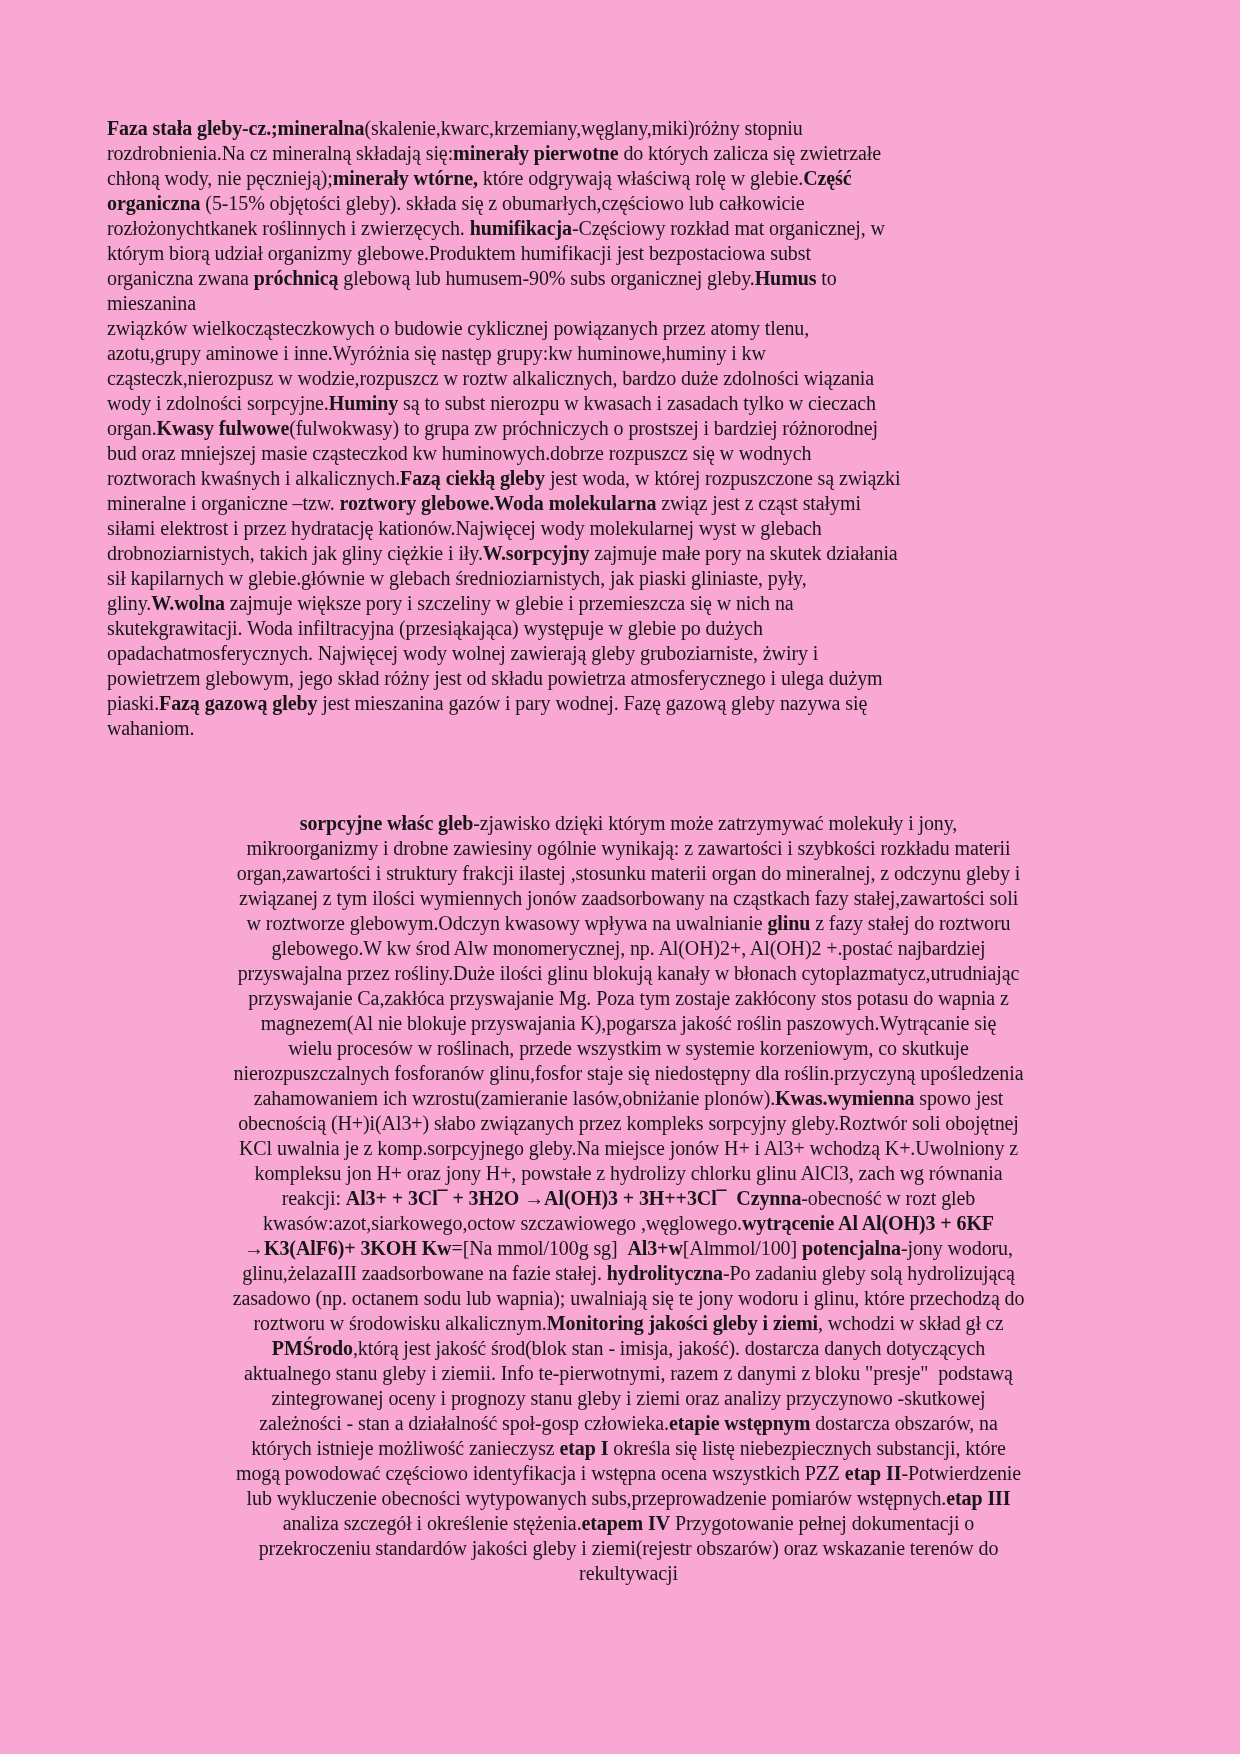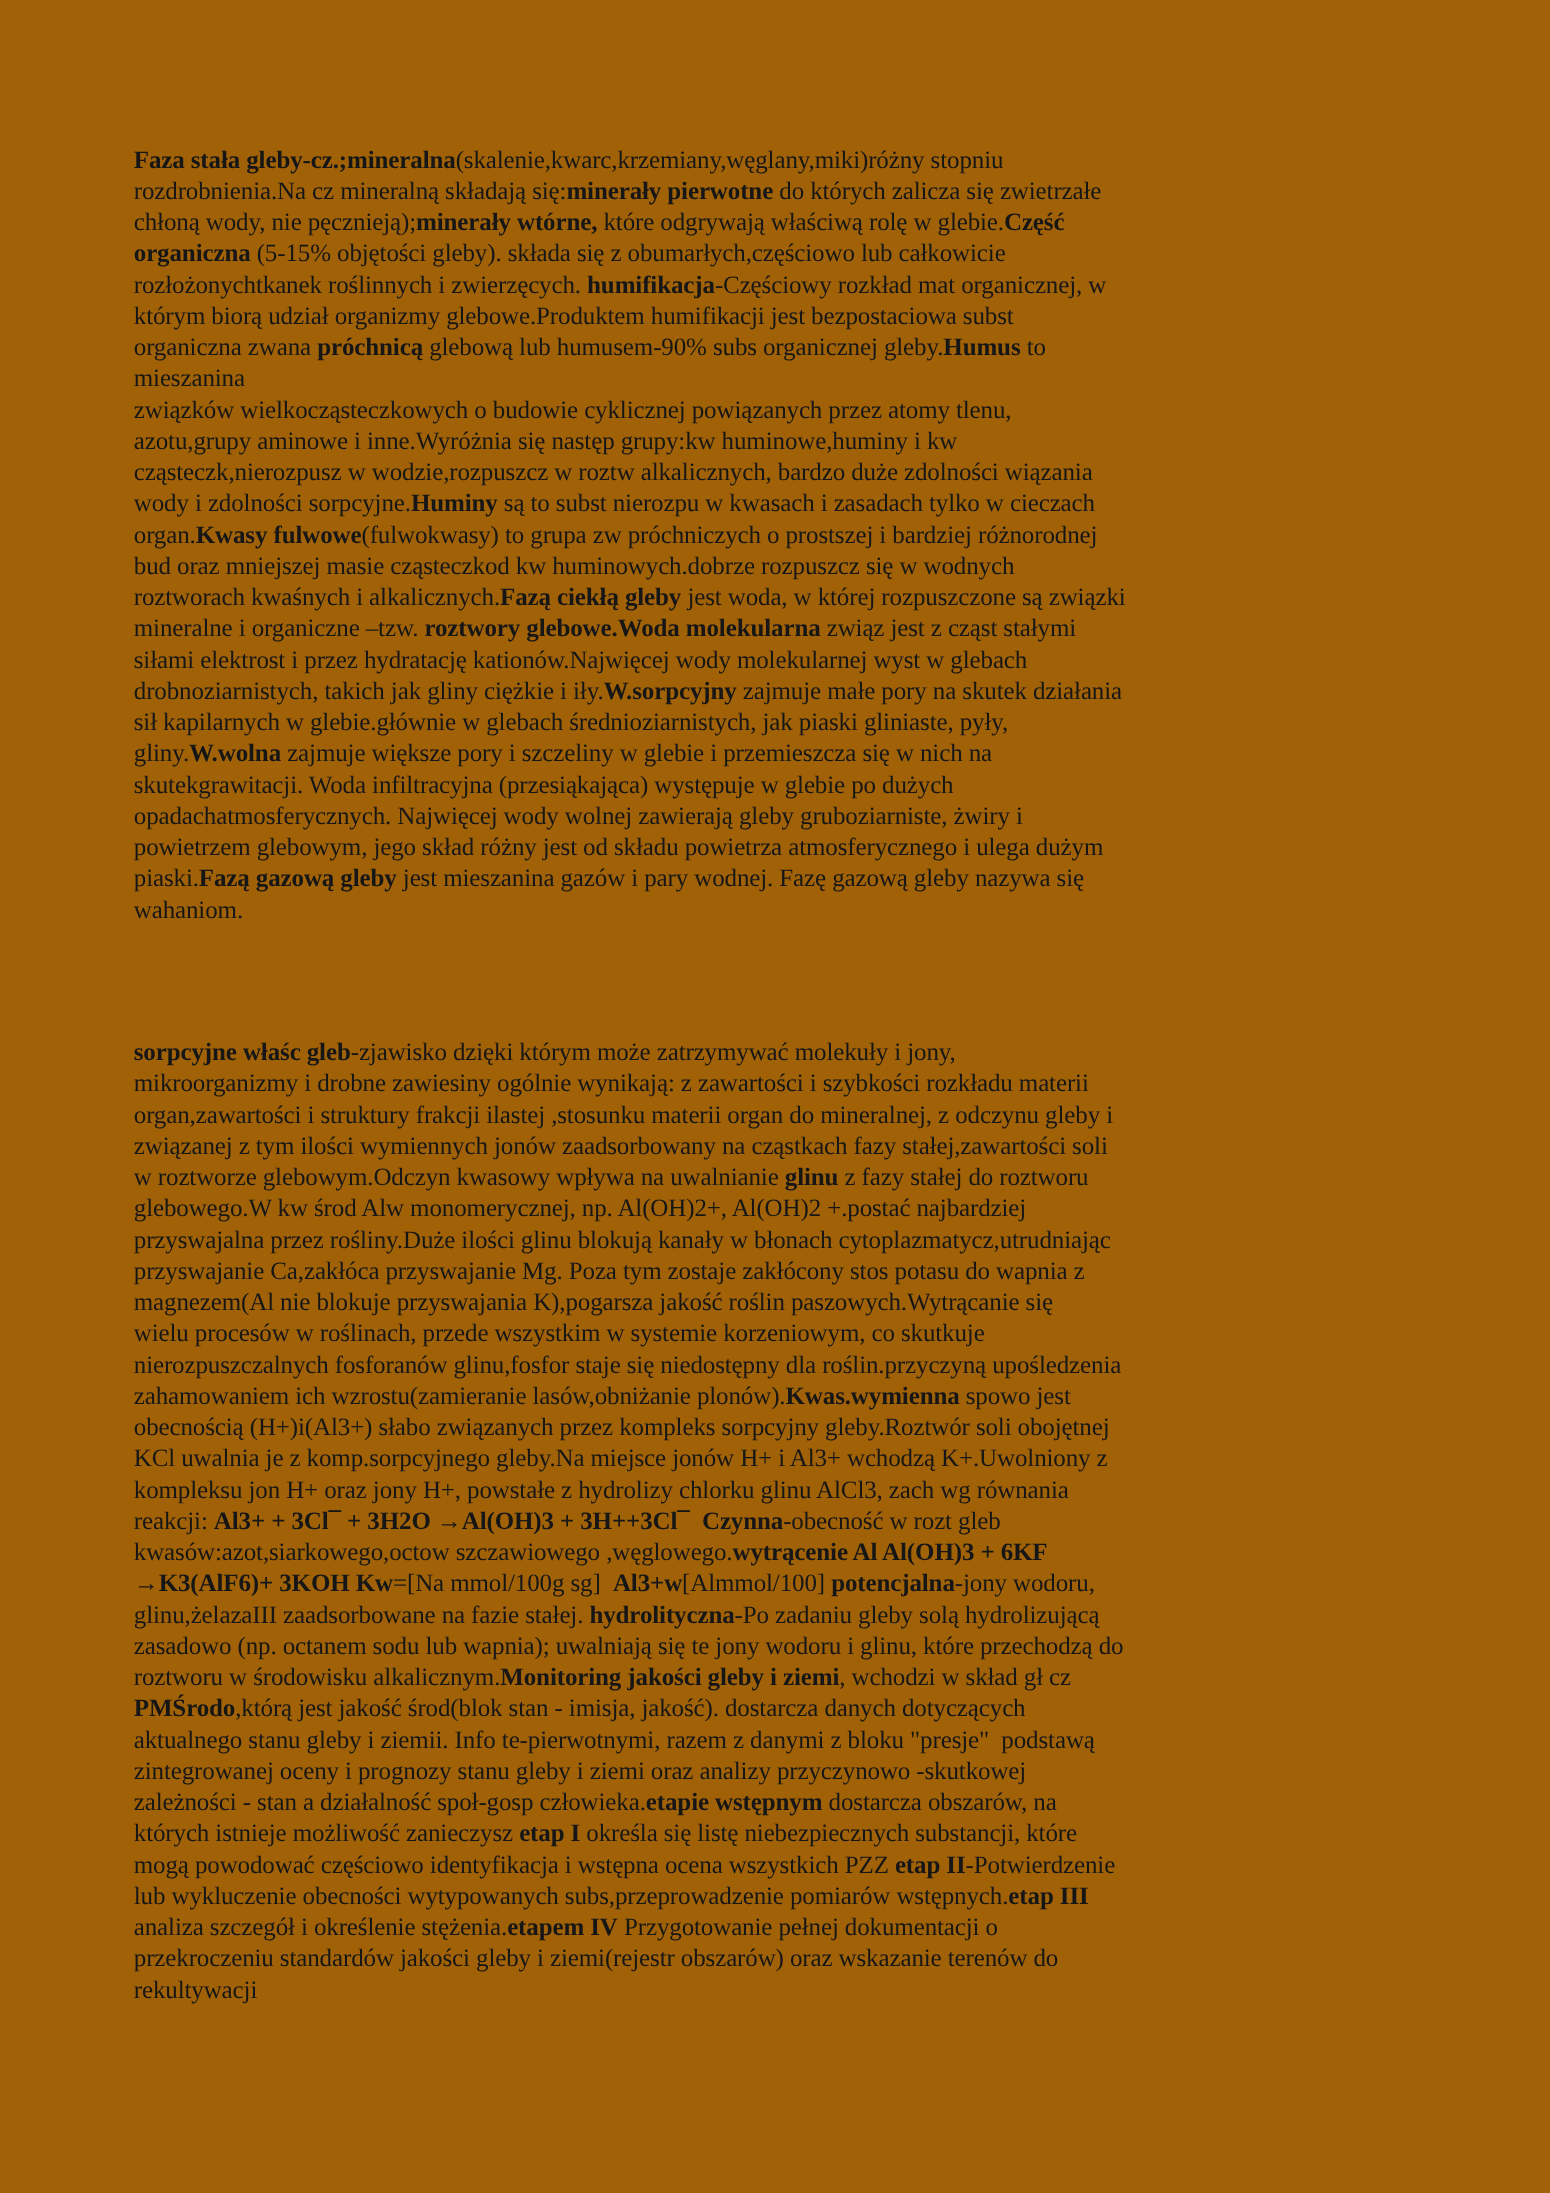--- a/index.html
+++ b/index.html
@@ -1,28 +1,28 @@
 <!DOCTYPE html>
 <html><head>
 <meta charset="utf-8">
 <style>
   html, body { margin: 0; padding: 0; background: #ffffff; }
   .page {
     width: 1240px;
     height: 1754px;
-    background: #a16207;
+    background: #f9a8d4;
     box-sizing: border-box;
     padding: 116px 90px 0 107px;
     overflow: hidden;
     font-family: "Liberation Serif", "DejaVu Serif", serif;
     font-size: 20px;
     color: #161616;
   }
   .block { }
-  .block2 { margin-top: 89px; }
+  .block2 { margin-top: 70px; text-align: center; }
   .ln {
     white-space: pre;        
     height: 25px;
     line-height: 25px;
     letter-spacing: -0.1px;
   }
   .b { font-weight: bold; }
   .r { font-weight: normal; }
 </style>
 </head>

